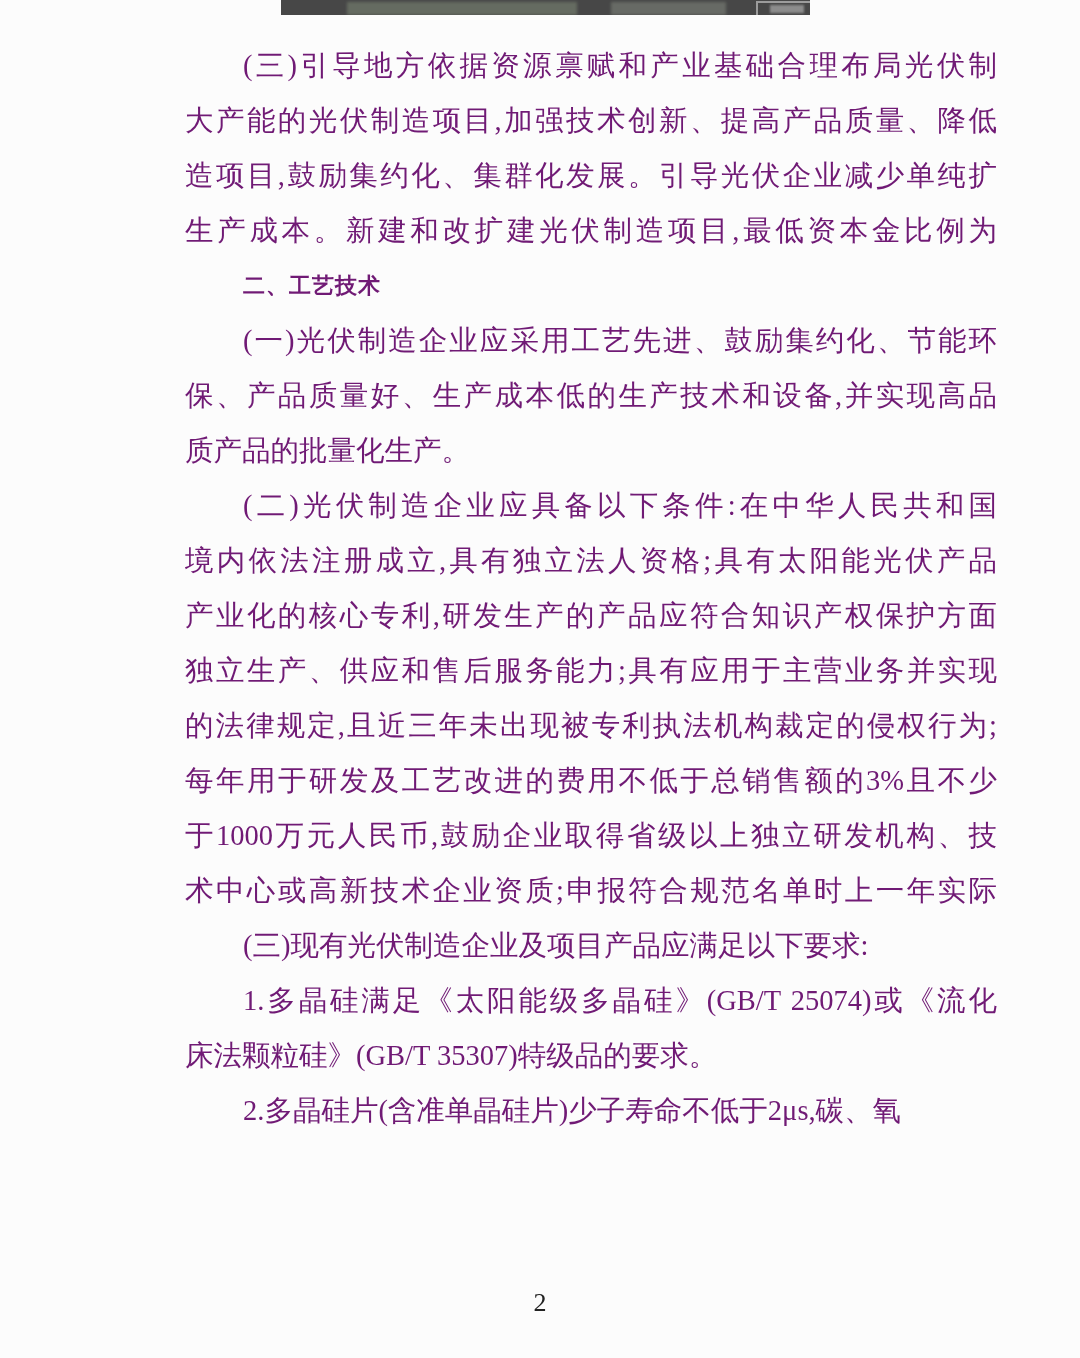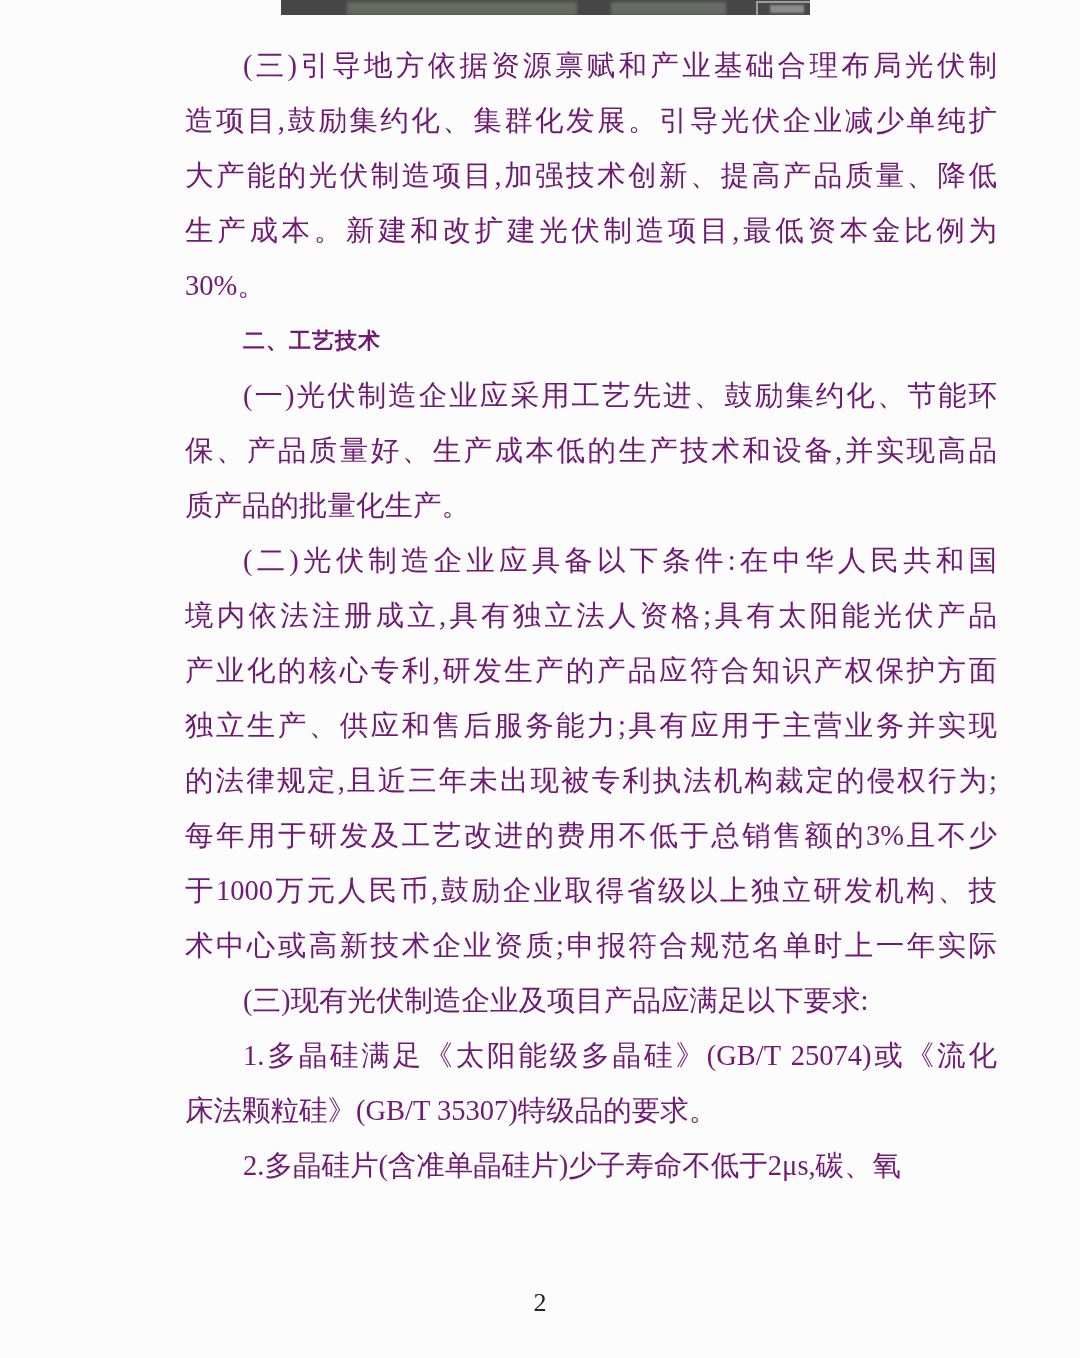--- a/index.html
+++ b/index.html
@@ -78,27 +78,26 @@
     <div class="glyphs1"></div>
     <div class="glyphs2"></div>
     <div class="box"></div>
     <div class="boxmark"></div>
   </div>
 
   <div class="doc">
 
       <div class="line indent">(三)引导地方依据资源禀赋和产业基础合理布局光伏制</div>
 
+      <div class="line">大产能的光伏制造项目,加强技术创新、提高产品质量、降低</div>
+
       <div class="line">造项目,鼓励集约化、集群化发展。引导光伏企业减少单纯扩</div>
-
-      <div class="line">大产能的光伏制造项目,加强技术创新、提高产品质量、降低</div>
 
       <div class="line">生产成本。新建和改扩建光伏制造项目,最低资本金比例为</div>
 
-      <div class="line last">30%。</div>
 
       <div class="line indent last heading">二、工艺技术</div>
 
       <div class="line indent">(一)光伏制造企业应采用工艺先进、鼓励集约化、节能环</div>
 
       <div class="line">保、产品质量好、生产成本低的生产技术和设备,并实现高品</div>
 
       <div class="line last">质产品的批量化生产。</div>
 
       <div class="line indent">(二)光伏制造企业应具备以下条件:在中华人民共和国</div>

